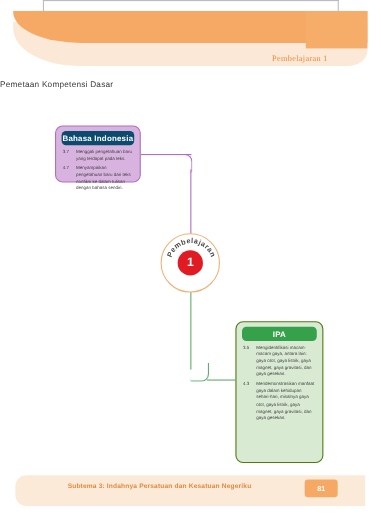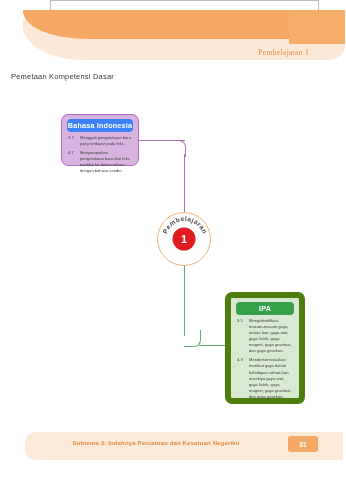--- a/index.html
+++ b/index.html
@@ -1,21 +1,21 @@
 <!DOCTYPE html>
 <html><head>
 <meta charset="utf-8">
 <style>
   html,body{margin:0;padding:0;}
   body{
     width:346px;height:480px;background:#ffffff;
     font-family:"Liberation Sans", sans-serif;
     overflow:hidden;position:relative;
   }
-  #page{position:absolute;inset:0;background:#fff;overflow:hidden;margin-left:11px;}
+  #page{position:absolute;inset:0;background:#fff;overflow:hidden;}
 
   
   .frame-line{position:absolute;background:#b9bcc6;}
   .frame-top{left:39px;top:0;width:269px;height:1px;}
   .frame-left{left:39px;top:0;width:1px;height:12px;}
   .frame-right{left:307px;top:0;width:1px;height:34px;}
 
   
   .banner-wrap{position:absolute;left:0;top:10px;width:346px;height:60px;}
   .banner-pale{
@@ -88,26 +88,26 @@
   .kd-list{margin:0;padding:0 6px 5px 6px;}
   .kd-row{display:flex;margin-bottom:3px;}
   .kd-num{width:12px;flex:0 0 12px;font-size:4.1px;line-height:1.5;color:#3e3e3e;}
   .kd-text{flex:1;font-size:4.1px;line-height:1.5;color:#3e3e3e;text-align:left;}
 
   
   .card-bi{
     left:50px;top:114px;width:78px;height:52px;
     background:#d9b3e0;border:1px solid #b06fc0;
   }
-  .card-bi .card-head{background:#3b82f6;}
+  .card-bi .card-head{background:#0c4a6e;}
 
   
   .card-ipa{
-    left:214px;top:292px;width:80px;height:112px;
-    background:#d9ead3;border:6px solid #4d7c0f;
+    left:214px;top:292px;width:80px;height:129px;
+    background:#d9ead3;border:1px solid #4d7c0f;
   }
   .card-ipa .card-head{background:#35a14a;}
 
   
   .footer-band{
     position:absolute;left:14px;top:432px;width:318px;height:28px;
     background:#fcead9;border-top-left-radius:10px;border-bottom-left-radius:10px;
   }
   .footer-text{
     position:absolute;left:0;top:440px;width:290px;text-align:center;

